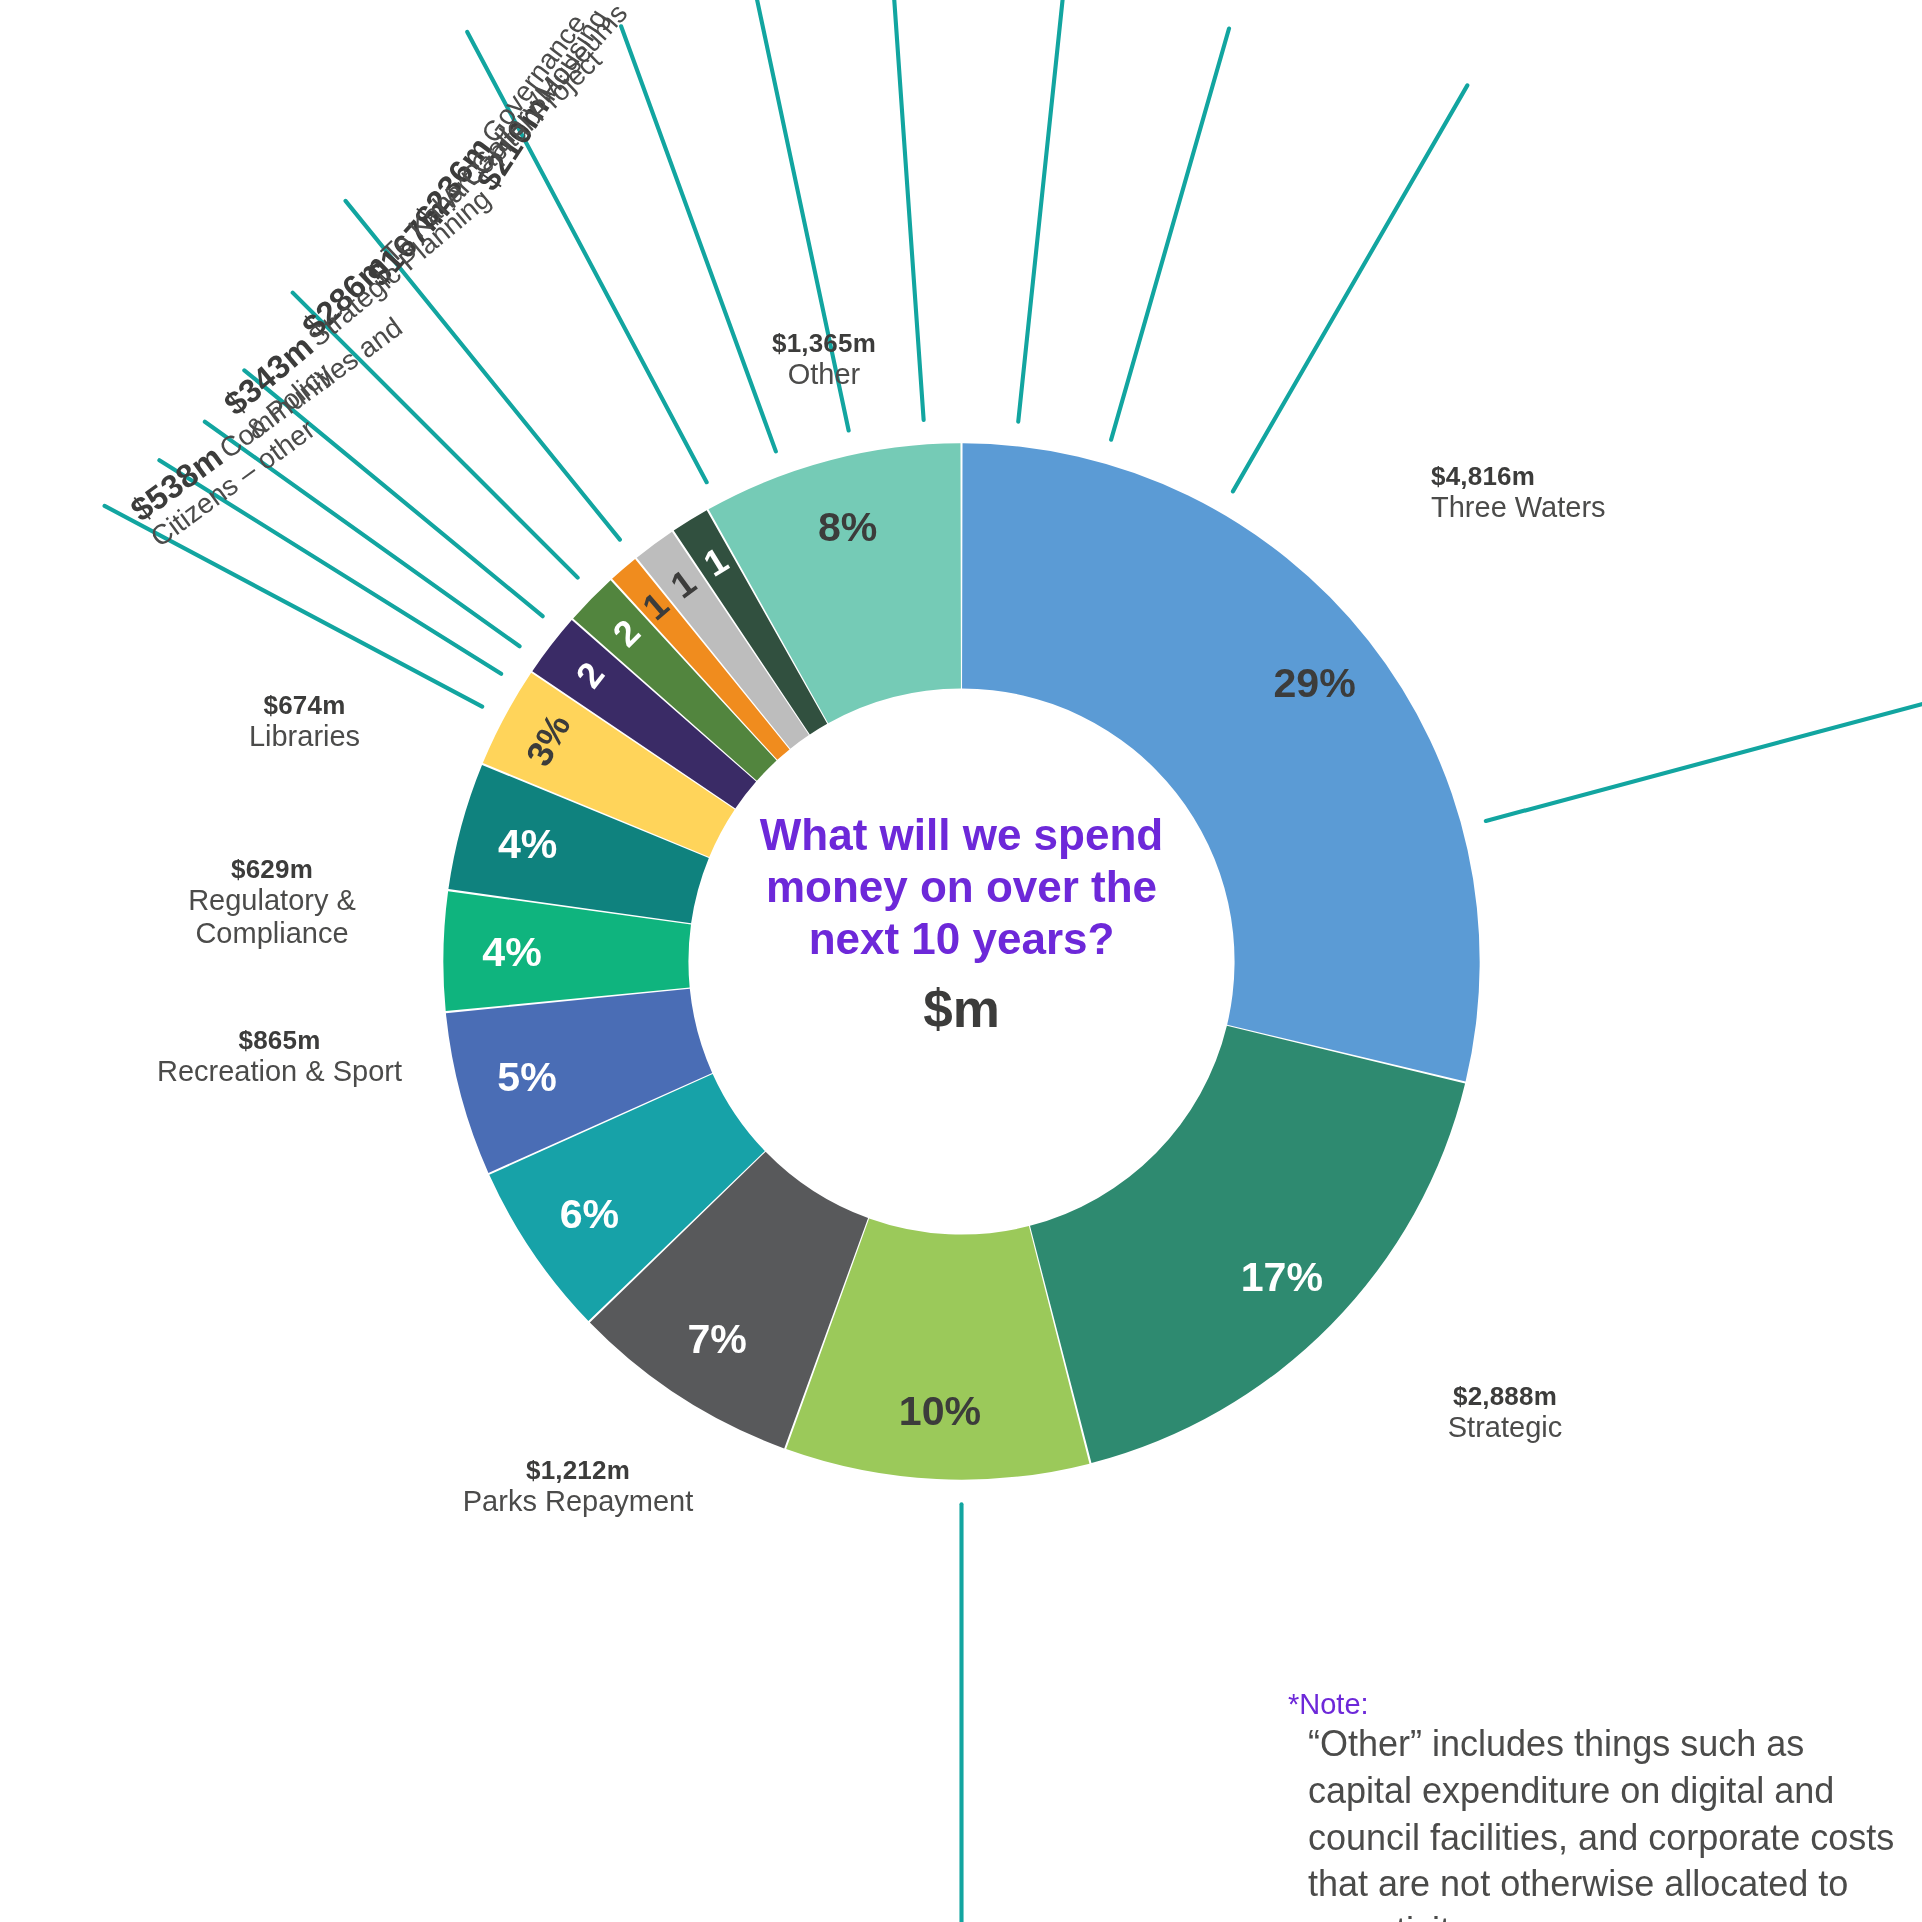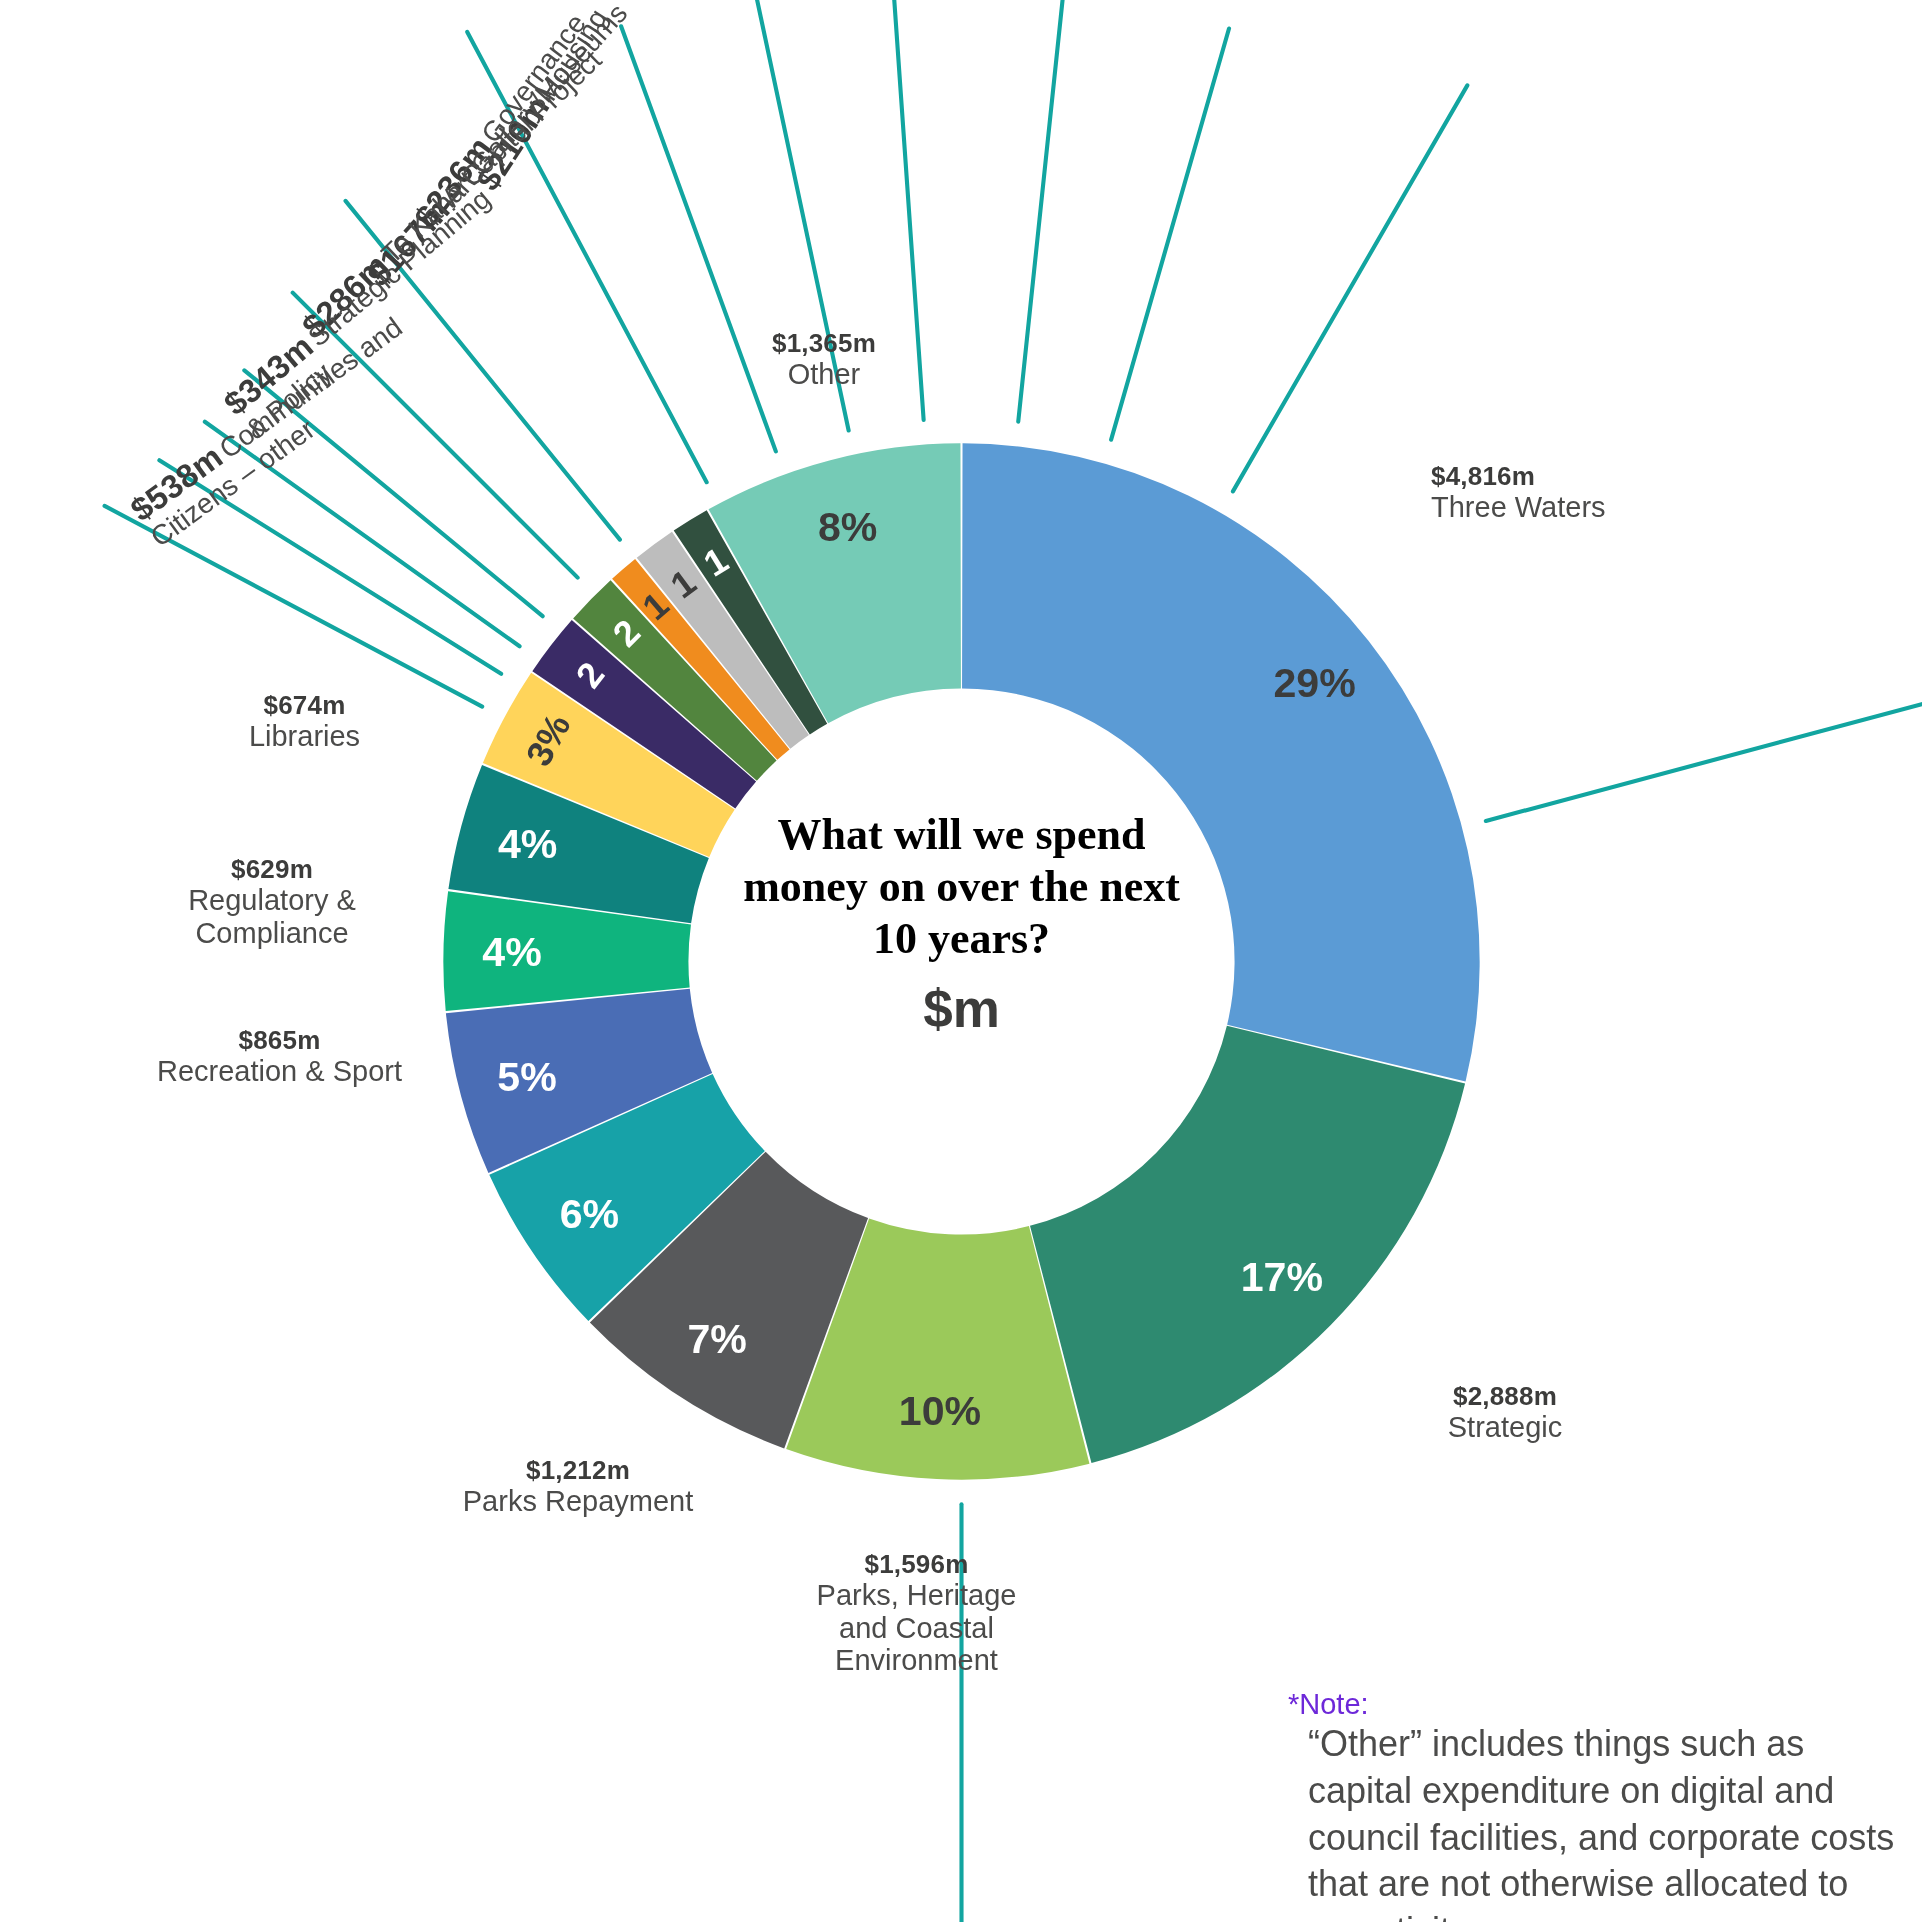--- a/index.html
+++ b/index.html
@@ -27,23 +27,22 @@
   }
   .r-lbl .amt{font-size:33px;}
   .r-lbl .cat{font-size:28px;}
   .r-lbl.two-line{white-space:normal;width:428px;}
 
   
   #centre{
     position:absolute;left:731px;top:809px;width:461px;text-align:center;
   }
   #centre .q{
-    font-size:44px;font-weight:bold;color:#000000;line-height:1.18;
+    font-size:44px;font-weight:bold;color:#6d28d9;line-height:1.18;
     display:block;
-    font-family:Liberation Serif, serif;
   }
   #centre .unit{
     font-size:53px;font-weight:bold;color:#3c3c3b;display:block;margin-top:13px;
   }
 
   
   #note{position:absolute;left:1288px;top:1688px;width:609px;}
   #note .nt-title{font-size:29px;font-weight:normal;color:#6d28d9;display:block;}
   #note .nt-body{font-size:36px;color:#4b4b4a;display:block;margin-left:20px;line-height:1.3;}
 </style>
@@ -168,26 +167,20 @@
     <span class="amt">$865m</span>
     <span class="cat">Recreation &amp; Sport</span>
   </div>
 
 
   <div class="lbl h-lbl" style="left:434px;top:1456px;text-align:center;width:288px;">
     <span class="amt">$1,212m</span>
     <span class="cat">Parks Repayment</span>
   </div>
 
-  <div class="lbl h-lbl" style="left:785px;top:1550px;text-align:center;width:263px;">
-    <span class="amt">$1,596m</span>
-    <span class="cat" style="white-space:pre-line;">Parks, Heritage
-and Coastal
-Environment</span>
-  </div>
 
   <div class="lbl h-lbl" style="left:1365px;top:1382px;text-align:center;width:280px;">
     <span class="amt">$2,888m</span>
     <span class="cat">Strategic</span>
   </div>
 
   <div id="note">
     <span class="nt-title">*Note:</span>
     <span class="nt-body">“Other” includes things such as capital expenditure on digital and council facilities, and corporate costs that are not otherwise allocated to an activity.</span>
   </div>

